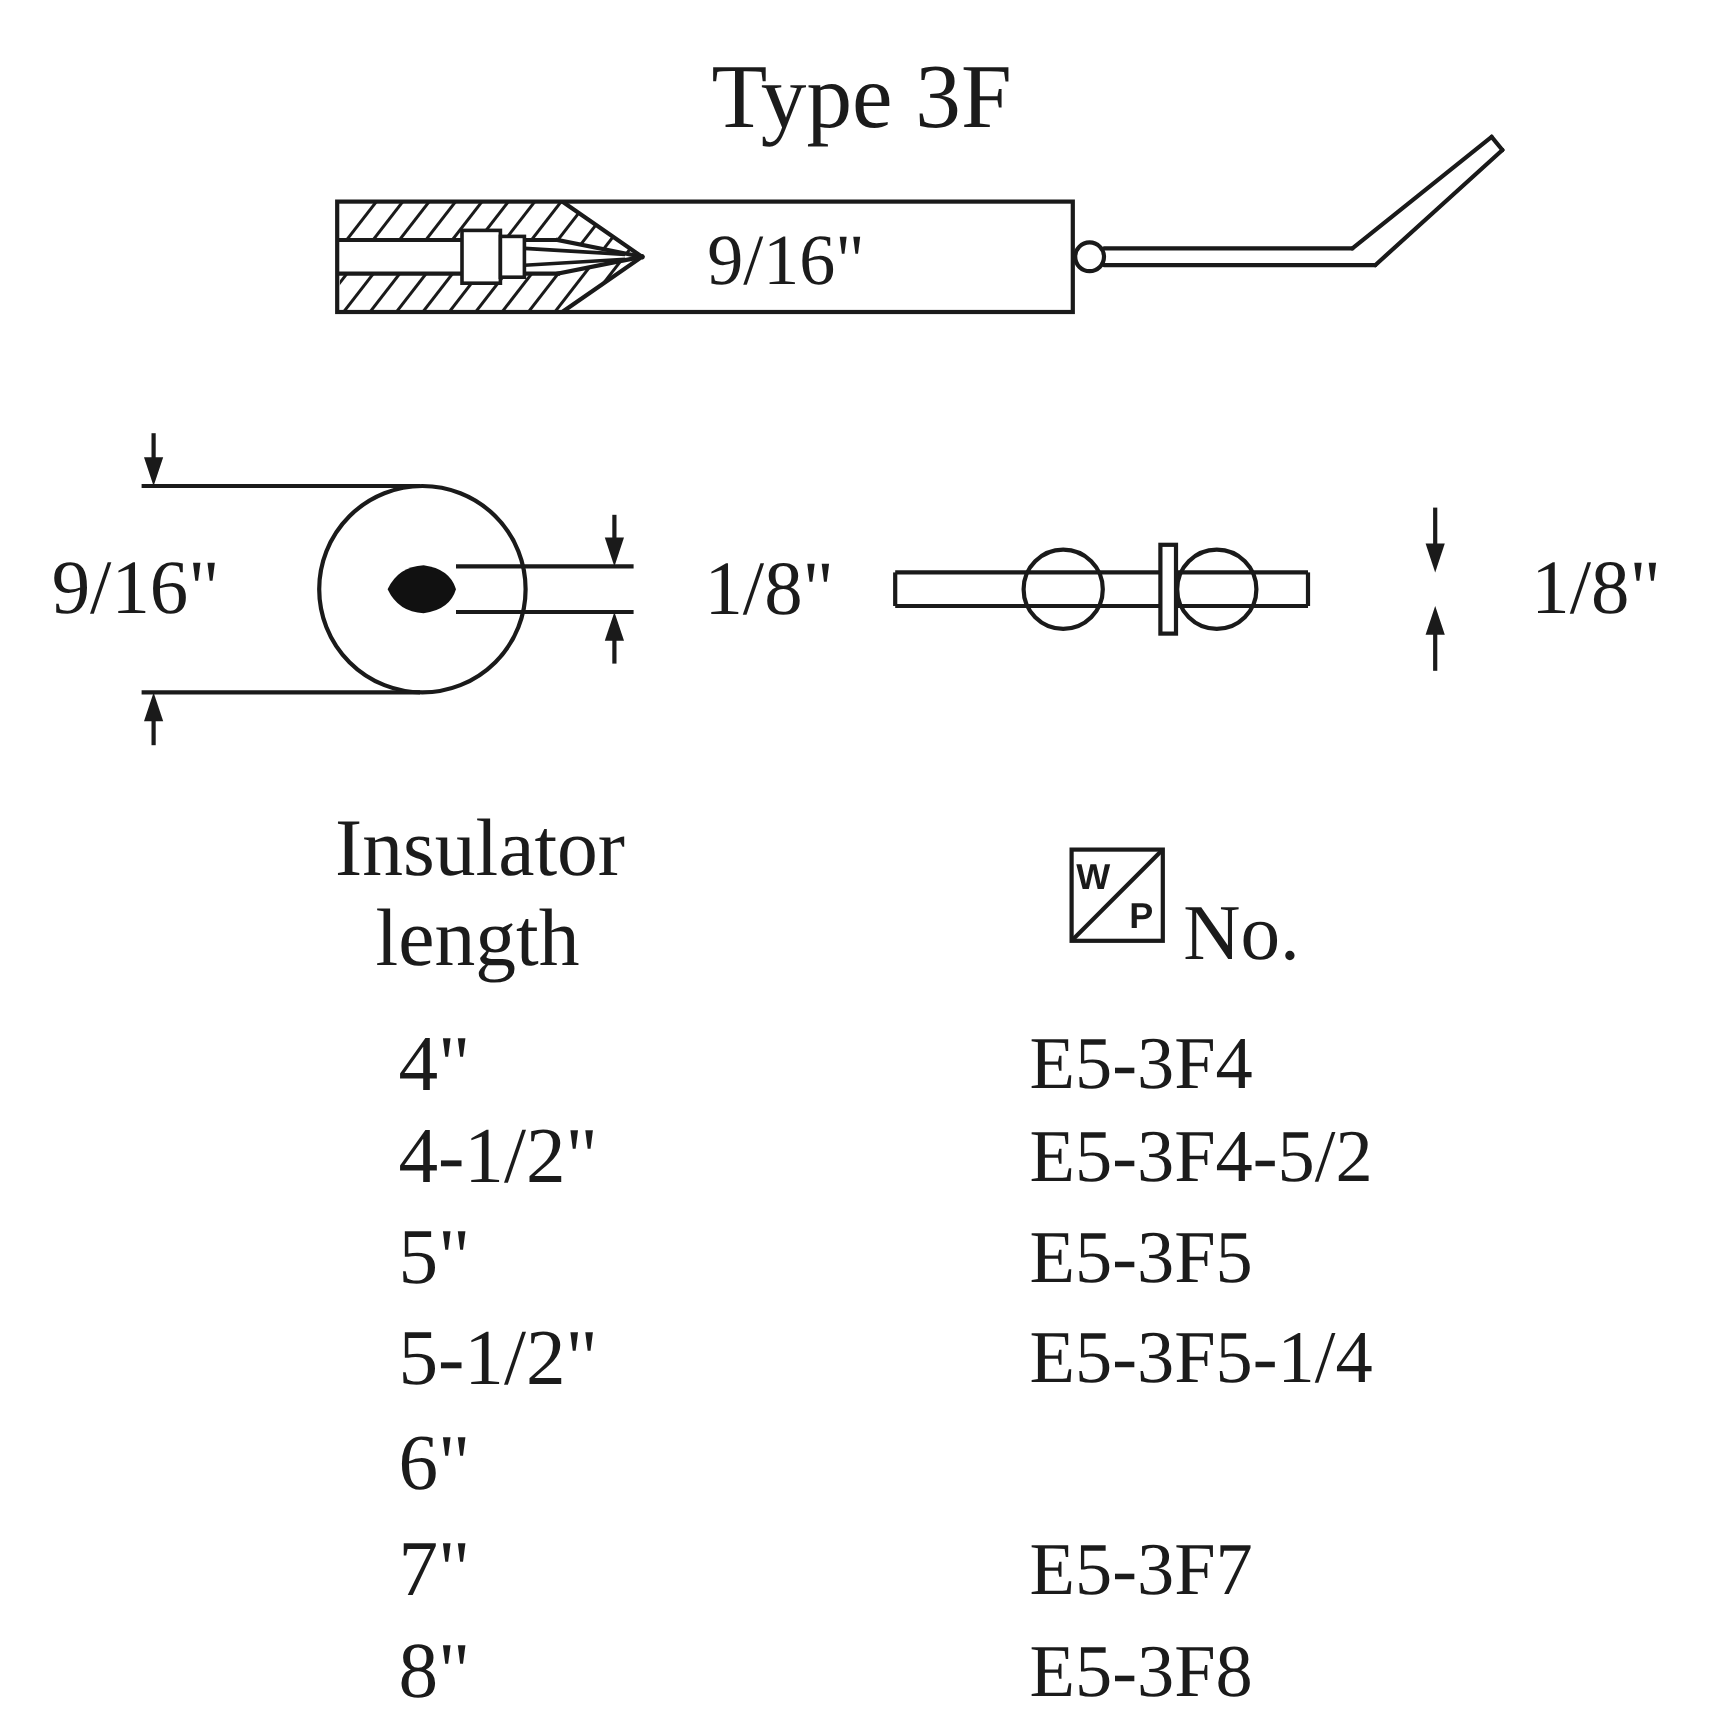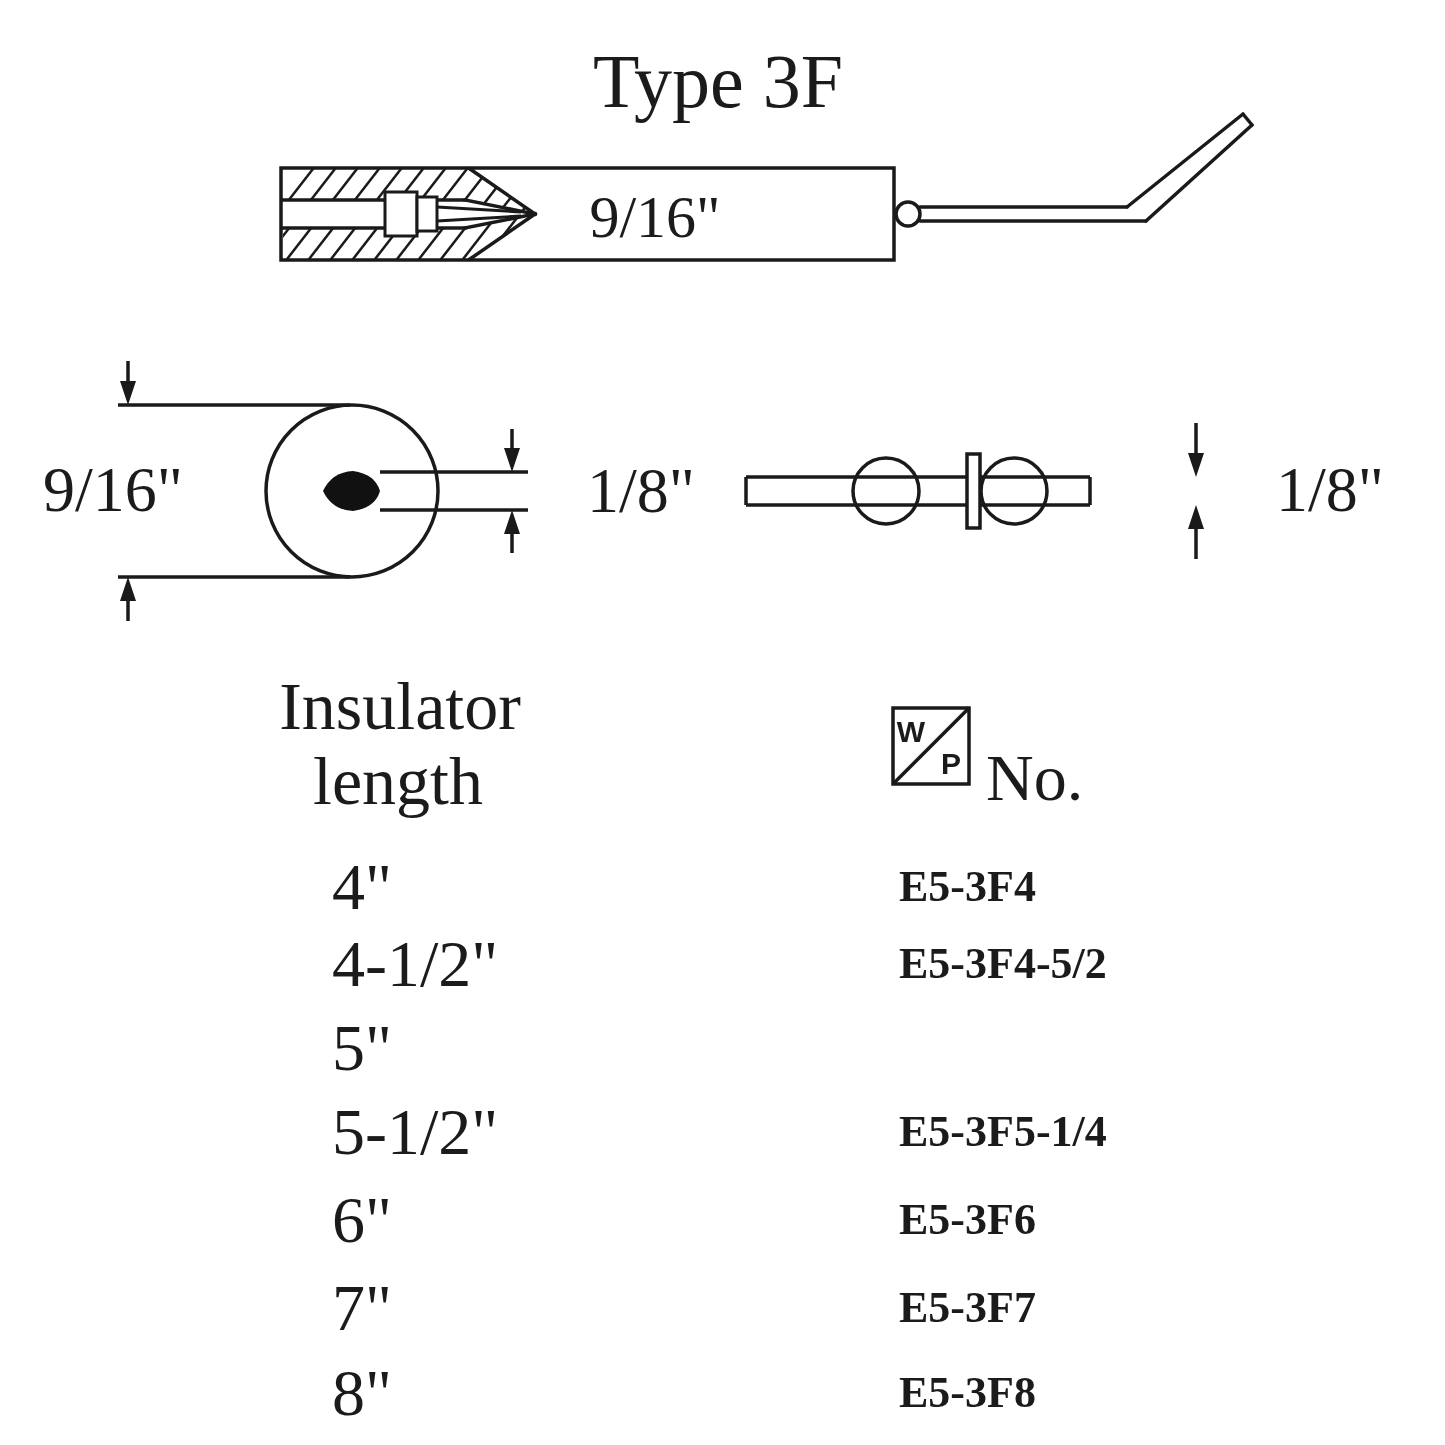--- a/index.html
+++ b/index.html
@@ -23,21 +23,21 @@
 
   .hdr-insulator { left:400px; top:675px; font-size:68px; }
   .hdr-length    { left:398px; top:750px; font-size:68px; }
   .hdr-no        { left:986px; top:747px; font-size:66px;text-align:center; }
 
   .logo-letter { font-family:"Liberation Sans","DejaVu Sans",sans-serif; font-weight:bold; font-size:30px; }
   .logo-w { left:911px; top:701px; }
   .logo-p { left:951px; top:733px; }
 
   .row-len  { left:332px; font-size:66px; }
-  .row-part { left:899px; font-size:44px;font-weight:bold; }
+  .row-part { left:858px; font-size:62px; }
   .r0 { top:856px; }  .r1 { top:933px; }  .r2 { top:1017px; }
   .r3 { top:1101px; } .r4 { top:1189px; } .r5 { top:1277px; }
   .r6 { top:1362px; }
 </style>
 </head>
 <body>
 
 <div class="page">
 
   <svg class="art" width="1445" height="1445" viewBox="0 0 1445 1445">
@@ -152,26 +152,26 @@
   <div class="txt logo-letter logo-p center">P</div>
   <div class="txt hdr-no vcenter">No.</div>
 
   <div class="txt row-len r0 vcenter">4"</div>
   <div class="txt row-part r0 vcenter">E5-3F4</div>
 
   <div class="txt row-len r1 vcenter">4-1/2"</div>
   <div class="txt row-part r1 vcenter">E5-3F4-5/2</div>
 
   <div class="txt row-len r2 vcenter">5"</div>
+  <div class="txt row-part r2 vcenter">E5-3F5</div>
 
   <div class="txt row-len r3 vcenter">5-1/2"</div>
   <div class="txt row-part r3 vcenter">E5-3F5-1/4</div>
 
   <div class="txt row-len r4 vcenter">6"</div>
-  <div class="txt row-part r4 vcenter">E5-3F6</div>
 
   <div class="txt row-len r5 vcenter">7"</div>
   <div class="txt row-part r5 vcenter">E5-3F7</div>
 
   <div class="txt row-len r6 vcenter">8"</div>
   <div class="txt row-part r6 vcenter">E5-3F8</div>
 
 </div>
 
 </body></html>

